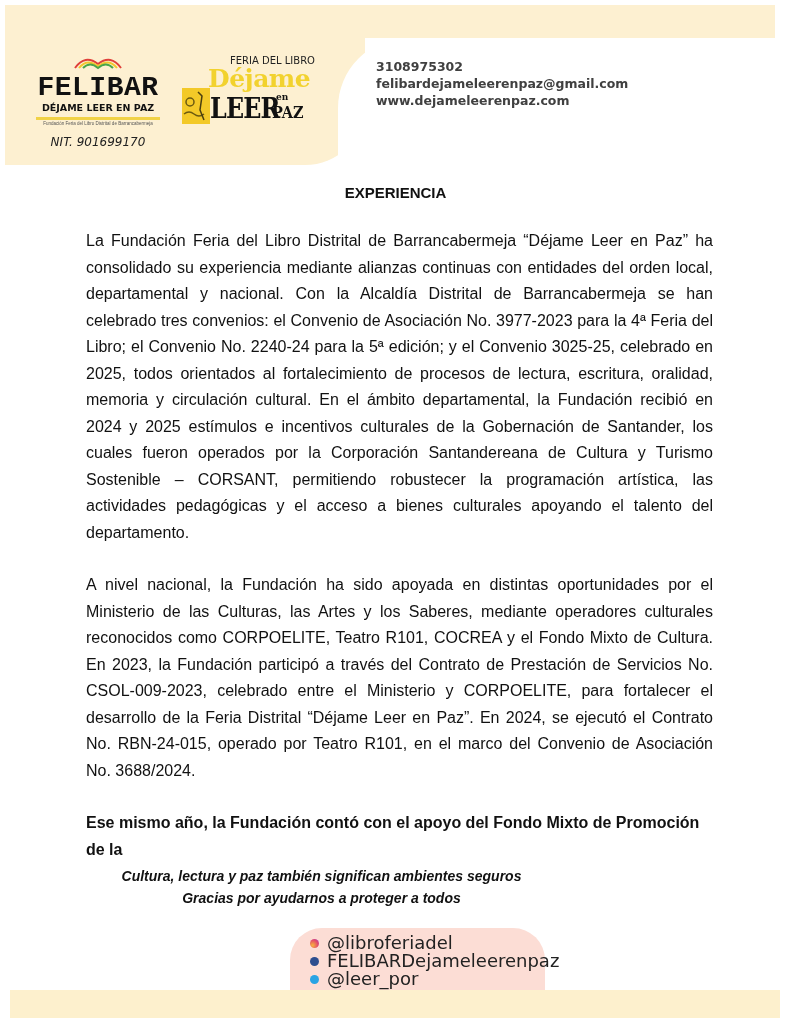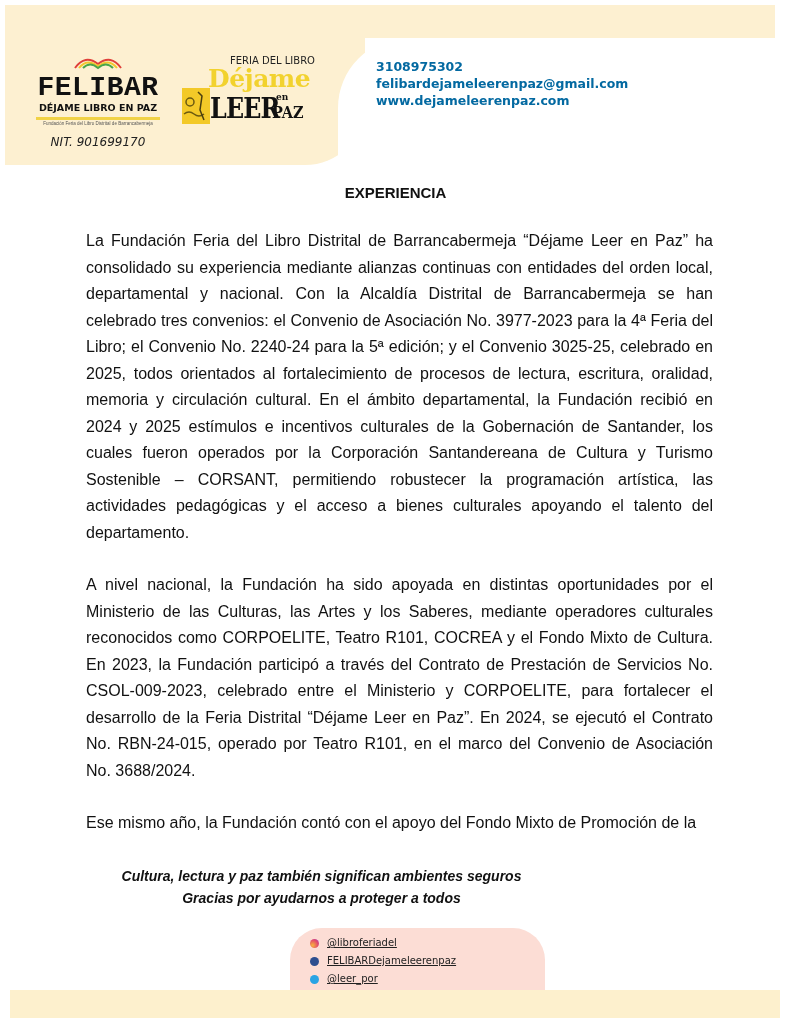--- a/index.html
+++ b/index.html
@@ -21,54 +21,54 @@
 
   .feria-logo { position: absolute; left: 180px; top: 55px; width: 135px; }
   .feria-top { font-family: "DejaVu Sans", sans-serif; font-size: 10px; color: #222; text-align: right; padding-left: 12px; }
   .feria-body { position: relative; height: 62px; }
   .feria-img { position: absolute; left: 2px; top: 22px; width: 28px; height: 36px; background: #f3c928; }
   .feria-dejame { position: absolute; left: 28px; top: -2px; font-family: "DejaVu Serif", serif; font-weight: 700; font-size: 25px; color: #f2d22e; letter-spacing: -0.5px; }
   .feria-leer { position: absolute; left: 30px; top: 26px; font-family: "DejaVu Serif", serif; font-weight: 900; font-size: 28px; color: #111; letter-spacing: -1px; transform: scaleX(0.85); transform-origin: left; }
   .feria-en { position: absolute; left: 96px; top: 26px; font-family: "DejaVu Serif", serif; font-weight: 700; font-size: 9px; color: #111; }
   .feria-paz { position: absolute; left: 92px; top: 36px; font-family: "DejaVu Serif", serif; font-weight: 900; font-size: 17px; color: #111; transform: scaleX(0.85); transform-origin: left; }
 
-  .contact { position: absolute; left: 376px; top: 58px; font-family: "DejaVu Sans", sans-serif; font-weight: 700; font-size: 12.5px; color: #0369a1; line-height: 17px; }
+  .contact { position: absolute; left: 376px; top: 58px; font-family: "DejaVu Sans", sans-serif; font-weight: 700; font-size: 12.5px; color: #404040; line-height: 17px; }
 
   
   .doc-title { position: absolute; left: 0; width: 791px; top: 184px; text-align: center; font-weight: 700; font-size: 15px; }
   .doc-body { position: absolute; left: 86px; width: 627px; top: 228px; font-size: 16px; line-height: 26.5px; text-align: justify; color: #111; }
   .doc-body p { margin-bottom: 26px; }
-  .doc-body p.last { text-align: left; }
+  .doc-body p.last { text-align: left; font-weight: bold; }
 
   
   .footer-slogan { position: absolute; left: 0; width: 643px; top: 865px; text-align: center; font-weight: 700; font-style: italic; font-size: 14px; line-height: 22px; }
   .social-box { position: absolute; left: 290px; top: 928px; width: 255px; height: 65px; background: #fcddd5; border-top-left-radius: 32px; border-top-right-radius: 32px; }
   .footer-band { position: absolute; left: 10px; top: 990px; width: 770px; height: 28px; background: #fdf0cd; }
-  .social-list { position: absolute; left: 310px; top: 934px; font-family: "DejaVu Sans", sans-serif; font-size: 10px; color: #222; line-height: 18px; text-decoration: underline; }
+  .social-list { position: absolute; left: 310px; top: 934px; font-family: "DejaVu Sans", sans-serif; font-size: 18px; color: #222; line-height: 18px; }
   .social-item { display: flex; align-items: center; }
   .social-dot { width: 9px; height: 9px; border-radius: 50%; margin-right: 8px; display: inline-block; }
   .dot-ig { background: radial-gradient(circle at 30% 70%, #f7b33c, #e2486b 60%, #9b3fc2); }
   .dot-fb { background: #2d4e8f; }
   .dot-tw { background: #2aa4e4; }
 </style>
 </head>
 <body>
 
 <div class="hdr-band"></div>
 <div class="hdr-left"></div>
 <div class="hdr-right"></div>
 
 <div class="felibar-logo">
   <svg class="book-icon" viewBox="0 0 54 18">
     <path d="M4 16 Q14 2 27 12 Q40 2 50 16" fill="none" stroke="#e0403a" stroke-width="2"></path>
     <path d="M8 16 Q16 6 27 14 Q38 6 46 16" fill="none" stroke="#f2c82e" stroke-width="2"></path>
     <path d="M12 16 Q19 9 27 16 Q35 9 42 16" fill="none" stroke="#4aa54a" stroke-width="2"></path>
   </svg>
   <div class="felibar-name">FELIBAR</div>
-  <div class="felibar-sub">DÉJAME LIBRO EN PAZ</div>
+  <div class="felibar-sub">DÉJAME LEER EN PAZ</div>
   <div class="felibar-line"></div>
   <div class="felibar-found">Fundación Feria del Libro Distrital de Barrancabermeja</div>
   <div class="felibar-nit">NIT. 901699170</div>
 </div>
 
 <div class="feria-logo">
   <div class="feria-top">FERIA DEL LIBRO</div>
   <div class="feria-body">
     <div class="feria-img">
       <svg width="28" height="36" viewBox="0 0 28 36">

